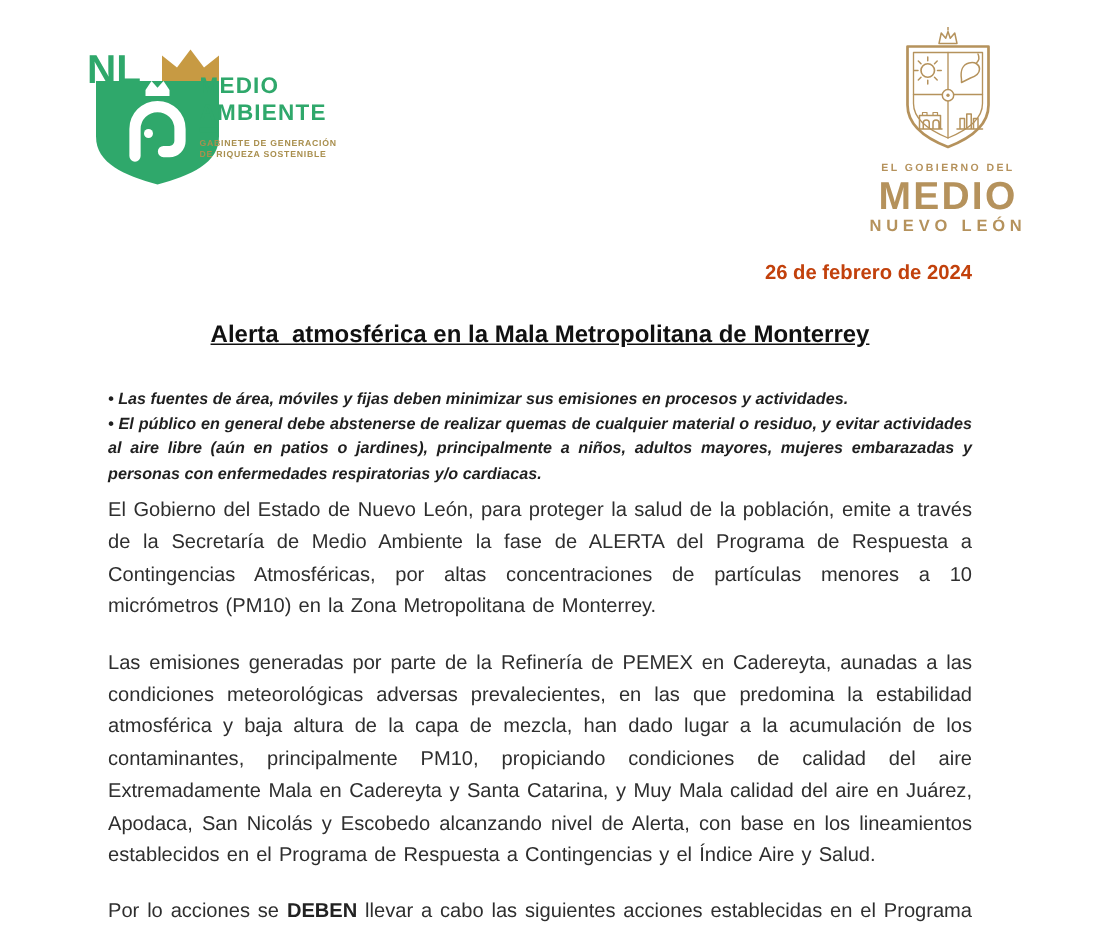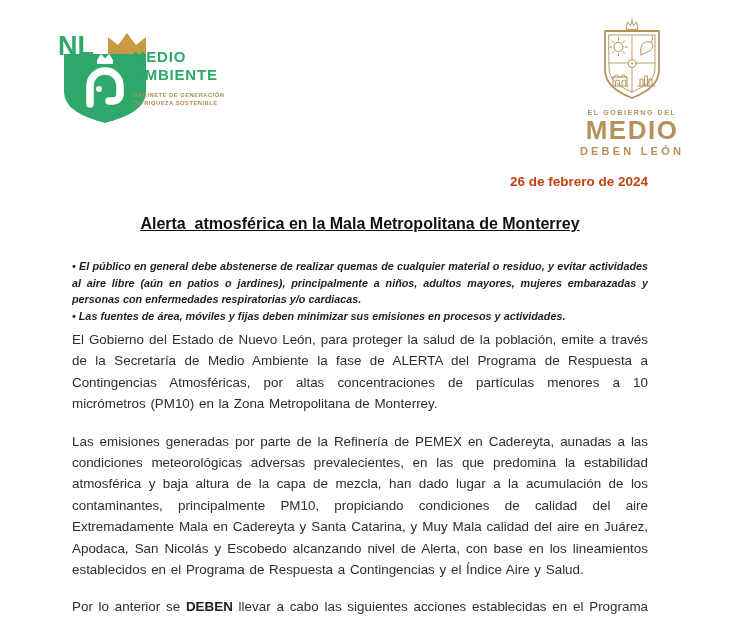--- a/index.html
+++ b/index.html
@@ -155,35 +155,35 @@
         <path d="M31,59 h2 v-2 h3 v2 h4 v-2 h3 v2 h2" stroke-width="0.8"></path>
 
         <path d="M56,68 h17 M58,68 v-7 h3 v7 M62.5,68 v-10 h3 v10 M67,68 v-7 h3 v7" stroke-width="1"></path>
 
         <circle cx="50" cy="45.5" r="3.8" fill="#ffffff" stroke-width="1"></circle>
         <circle cx="50" cy="45.5" r="1.1" fill="#b5925c" stroke="none"></circle>
       </g>
     </svg>
     <div class="gob-line1">EL GOBIERNO DEL</div>
     <div class="gob-line2">MEDIO</div>
-    <div class="gob-line3">DEBEN LEÓN</div>
+    <div class="gob-line3">NUEVO LEÓN</div>
   </div>
 
   <main class="content">
     <div class="date-line">26 de febrero de 2024</div>
 
     <h1 class="doc-title">
       <span>Alerta  atmosférica en la Mala Metropolitana de Monterrey</span>
     </h1>
 
     <div class="bullets">
+      <p class="bullet">• Las fuentes de área, móviles y fijas deben minimizar sus emisiones en procesos y actividades.</p>
       <p class="bullet">• El público en general debe abstenerse de realizar quemas de cualquier material o residuo, y evitar actividades al aire libre (aún en patios o jardines), principalmente a niños, adultos mayores, mujeres embarazadas y personas con enfermedades respiratorias y/o cardiacas.</p>
-      <p class="bullet">• Las fuentes de área, móviles y fijas deben minimizar sus emisiones en procesos y actividades.</p>
     </div>
 
     <p class="body-par first">El Gobierno del Estado de Nuevo León, para proteger la salud de la población, emite a través de la Secretaría de Medio Ambiente la fase de ALERTA del Programa de Respuesta a Contingencias Atmosféricas, por altas concentraciones de partículas menores a 10 micrómetros (PM10) en la Zona Metropolitana de Monterrey.</p>
 
     <p class="body-par">Las emisiones generadas por parte de la Refinería de PEMEX en Cadereyta, aunadas a las condiciones meteorológicas adversas prevalecientes, en las que predomina la estabilidad atmosférica y baja altura de la capa de mezcla, han dado lugar a la acumulación de los contaminantes, principalmente PM10, propiciando condiciones de calidad del aire Extremadamente Mala en Cadereyta y Santa Catarina, y Muy Mala calidad del aire en Juárez, Apodaca, San Nicolás y Escobedo alcanzando nivel de Alerta, con base en los lineamientos establecidos en el Programa de Respuesta a Contingencias y el Índice Aire y Salud.</p>
 
-    <p class="body-par closing"><span>Por lo anterior se </span><b>DEBEN</b><span> llevar a cabo las siguientes acciones establecidas en el Programa de Respuesta a Contingencias para evitar emisiones de partículas contaminantes y riesgos a la población:</span></p>
+    <p class="body-par closing"><span>Por lo acciones se </span><b>DEBEN</b><span> llevar a cabo las siguientes acciones establecidas en el Programa de Respuesta a Contingencias para evitar emisiones de partículas contaminantes y riesgos a la población:</span></p>
   </main>
 
 </div>
 
 </body></html>

